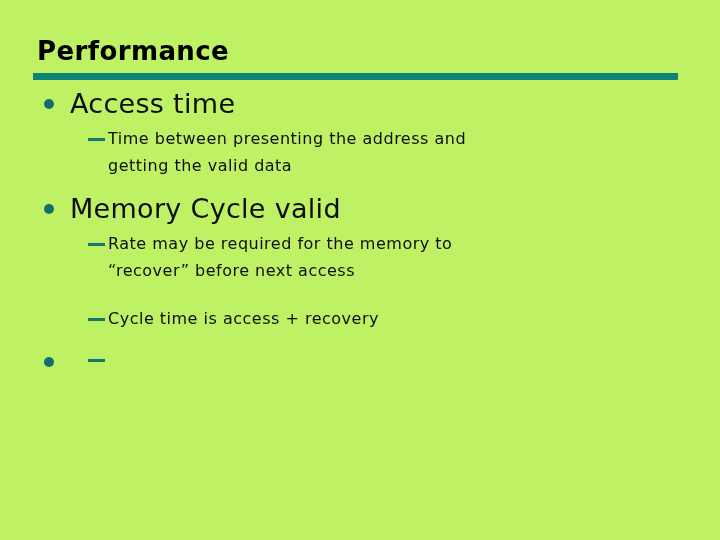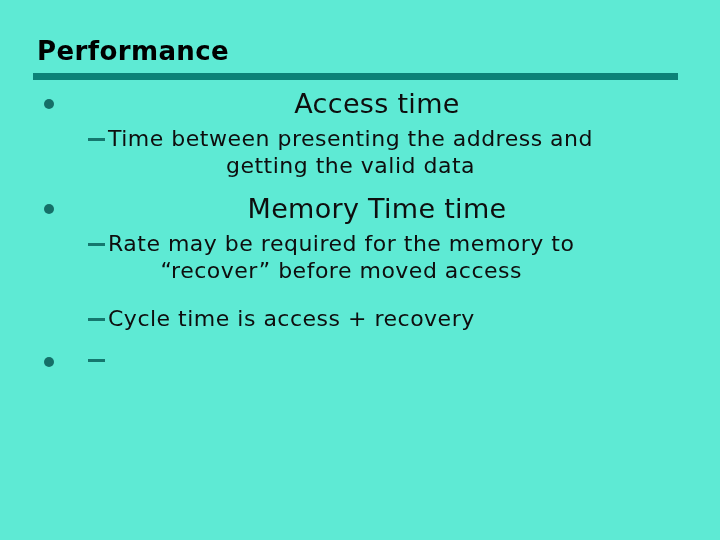--- a/index.html
+++ b/index.html
@@ -4,21 +4,21 @@
 <style>
   html, body {
     margin: 0;
     padding: 0;
     background: #888;
   }
   .slide {
     position: relative;
     width: 720px;
     height: 540px;
-    background: #5eead4;
+    background: #bef264;
     overflow: hidden;
     font-family: "DejaVu Sans", "Liberation Sans", sans-serif;
   }
   .title {
     position: absolute;
     left: 37px;
     top: 36px;
     font-size: 26px;
     font-weight: bold;
     color: #000000;
@@ -32,21 +32,20 @@
     width: 645px;
     height: 7px;
     background: #0c8278;
   }
   .content {
     position: absolute;
     left: 44px;
     top: 88px;
     width: 640px;
     color: #0e0e0e;
-    text-align: center;
   }
   .block + .block { margin-top: 14px; }
   .l1 {
     position: relative;
     padding-left: 26px;
     font-size: 27px;
     line-height: 32px;
     letter-spacing: 0.3px;
     white-space: nowrap;
   }
@@ -68,21 +67,21 @@
   .l2 + .l2 { margin-top: 21px; }
   .dash {
     flex: none;
     width: 17px;
     height: 3px;
     margin-top: 13px;
     margin-right: 3px;
     background: #15776e;
   }
   .l2-lines {
-    font-size: 22px;
+    font-size: 16px;
     line-height: 27px;
     letter-spacing: 0.5px;
   }
   .l2-line { white-space: nowrap; }
 </style>
 </head>
 <body>
 
 <div class="slide">
 
@@ -102,27 +101,27 @@
         <div class="l2-lines">
           <div class="l2-line">Time between presenting the address and</div>
           <div class="l2-line">getting the valid data</div>
         </div>
       </div>
     </div>
 
     <div class="block">
       <div class="l1">
         <span class="dot"></span>
-        <span>Memory Time time</span>
+        <span>Memory Cycle valid</span>
       </div>
       <div class="l2">
         <span class="dash"></span>
         <div class="l2-lines">
           <div class="l2-line">Rate may be required for the memory to</div>
-          <div class="l2-line">“recover” before moved access</div>
+          <div class="l2-line">“recover” before next access</div>
         </div>
       </div>
       <div class="l2">
         <span class="dash"></span>
         <div class="l2-lines">
           <div class="l2-line">Cycle time is access + recovery</div>
         </div>
       </div>
     </div>
 

